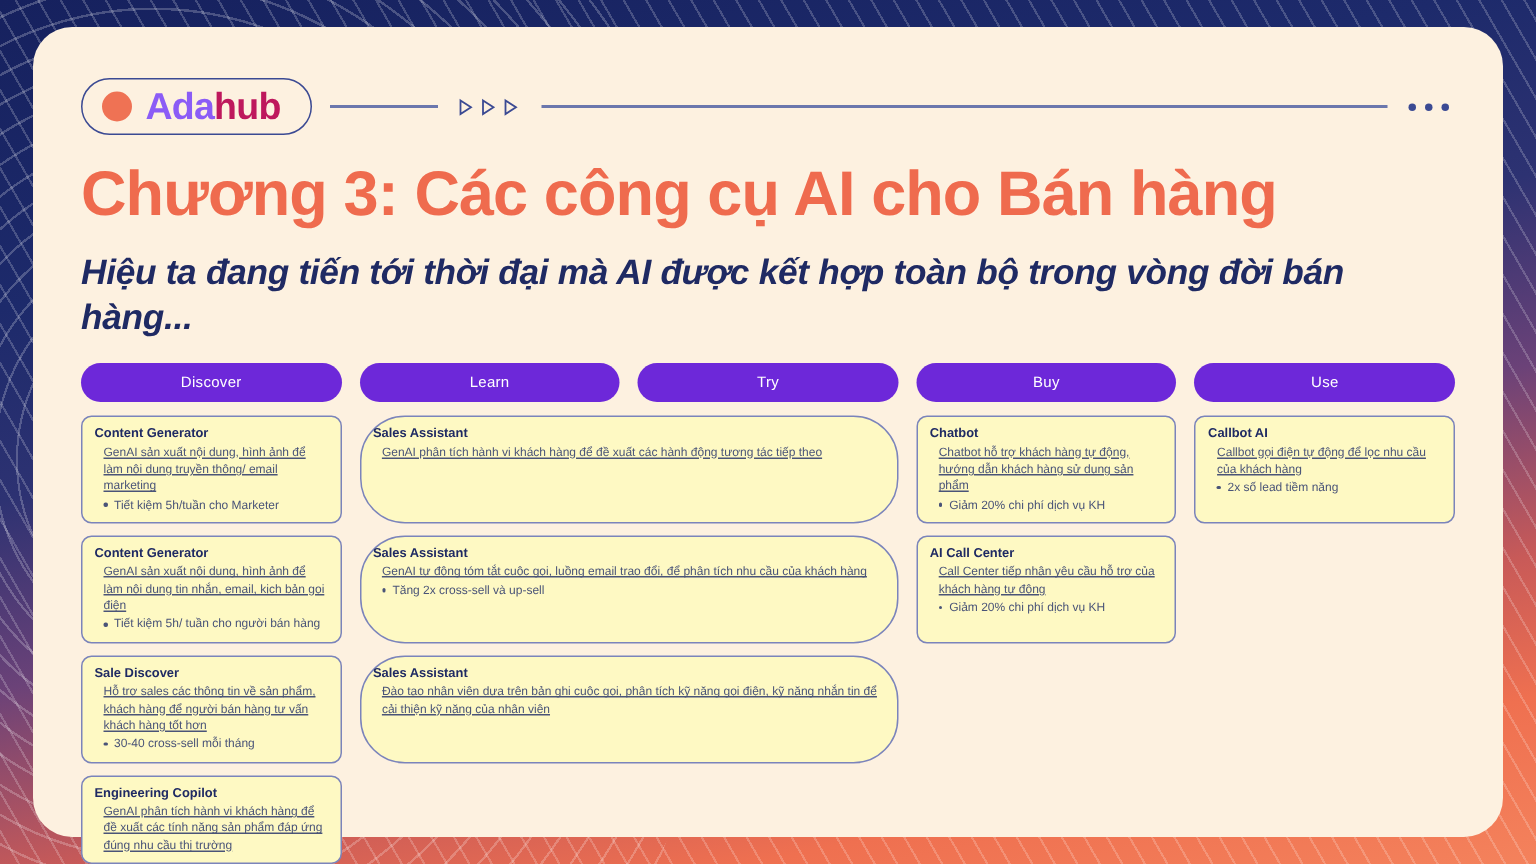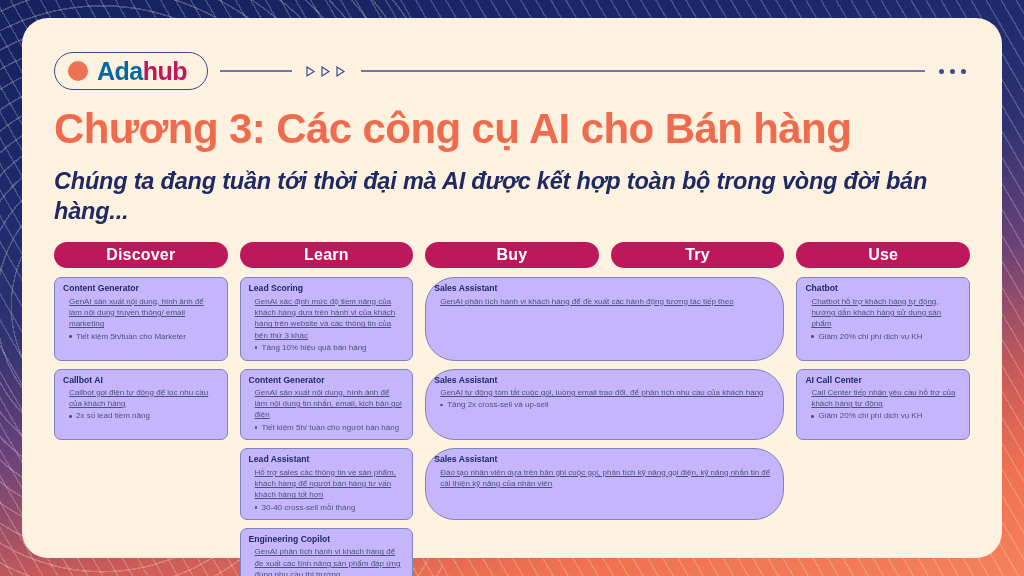--- a/index.html
+++ b/index.html
@@ -53,21 +53,21 @@
   #header { display: flex; align-items: center; height: 46px; }
   #logo {
     display: flex; align-items: center; gap: 9px;
     border: 1.6px solid #3b4a93;
     border-radius: 999px;
     padding: 6px 20px 6px 13px;
     height: 38px;
   }
   #logo-dot { width: 20px; height: 20px; border-radius: 50%; background: #ef7254; flex: none; }
   #logo-text { font-size: 25px; font-weight: 700; letter-spacing: -0.5px; line-height: 1; }
-  #logo-text .ada { color: #0369a1; margin-top: 40px; }
+  #logo-text .ada { color: #8b5cf6; margin-top: 40px; }
   #logo-text .hub { color: #be185d; }
 
   #hdr-line-a { width: 72px; height: 1.5px; background: #6b77ad; margin: 0 12px; }
   #chev { display: flex; gap: 2px; align-items: center; }
   #chev svg { display: block; }
   #hdr-line-b { flex: 1; height: 1.5px; background: #6b77ad; margin: 0 14px; }
   #hdr-dots { display: flex; gap: 6px; margin-right: 4px; }
   #hdr-dots i { width: 5px; height: 5px; border-radius: 50%; background: #3b4a93; display: block; }
 
   
@@ -90,40 +90,40 @@
   }
 
   
   #stages {
     display: grid;
     grid-template-columns: repeat(5, 1fr);
     gap: 12px;
     margin-top: 16px;
   }
   .pill {
-    background: #be185d;
+    background: #6d28d9;
     color: #fff;
     border-radius: 999px;
     height: 26px;
     display: flex; align-items: center; justify-content: center;
-    font-size: 16px;
-    font-weight: 700;
+    font-size: 10px;
+    font-weight: 400;
     letter-spacing: 0.2px;
   }
 
   
   #grid {
     display: grid;
     grid-template-columns: repeat(5, 1fr);
     gap: 8px 12px;
     margin-top: 9px;
     align-content: start;
   }
   .card {
-    background: #c4b5fd;
+    background: #fef9c3;
     border: 1.1px solid #7b84bb;
     border-radius: 7px;
     padding: 5px 8px 6px 8px;
   }
   .card.span2 { grid-column: span 2; border-radius: 30px; }
   .card-title {
     color: #1f2a63;
     font-size: 8.6px;
     font-weight: 700;
     line-height: 1.3;
@@ -182,47 +182,40 @@
     </span>
     <span id="hdr-line-b"></span>
     <span id="hdr-dots">
         <i></i>
         <i></i>
         <i></i>
       </span>
   </div>
 
   <h1 id="title">Chương 3: Các công cụ AI cho Bán hàng</h1>
-  <h2 id="subtitle">Chúng ta đang tuần tới thời đại mà AI được kết hợp toàn bộ trong vòng đời bán hàng...</h2>
+  <h2 id="subtitle">Hiệu ta đang tiến tới thời đại mà AI được kết hợp toàn bộ trong vòng đời bán hàng...</h2>
 
   <div id="stages">
     <div class="pill">Discover</div>
     <div class="pill">Learn</div>
+    <div class="pill">Try</div>
     <div class="pill">Buy</div>
-    <div class="pill">Try</div>
     <div class="pill">Use</div>
   </div>
 
   <div id="grid">
 
     <div class="card">
       <div class="card-title">Content Generator</div>
       <div class="card-desc">GenAI sản xuất nội dung, hình ảnh để làm nội dung truyền thông/ email marketing</div>
       <ul class="card-bullets">
         <li>Tiết kiệm 5h/tuần cho Marketer</li>
       </ul>
     </div>
 
-    <div class="card">
-      <div class="card-title">Lead Scoring</div>
-      <div class="card-desc">GenAI xác định mức độ tiềm năng của khách hàng dựa trên hành vi của khách hàng trên website và các thông tin của bên thứ 3 khác</div>
-      <ul class="card-bullets">
-        <li>Tăng 10% hiệu quả bán hàng</li>
-      </ul>
-    </div>
 
     <div class="card span2">
       <div class="card-title">Sales Assistant</div>
       <div class="card-desc">GenAI phân tích hành vi khách hàng để đề xuất các hành động tương tác tiếp theo</div>
     </div>
 
     <div class="card">
       <div class="card-title">Chatbot</div>
       <div class="card-desc">Chatbot hỗ trợ khách hàng tự động, hướng dẫn khách hàng sử dụng sản phẩm</div>
       <ul class="card-bullets">
@@ -258,21 +251,21 @@
       <div class="card-title">AI Call Center</div>
       <div class="card-desc">Call Center tiếp nhận yêu cầu hỗ trợ của khách hàng tự động</div>
       <ul class="card-bullets">
         <li>Giảm 20% chi phí dịch vụ KH</li>
       </ul>
     </div>
 
     <div class="spacer"></div>
 
     <div class="card">
-      <div class="card-title">Lead Assistant</div>
+      <div class="card-title">Sale Discover</div>
       <div class="card-desc">Hỗ trợ sales các thông tin về sản phẩm, khách hàng để người bán hàng tư vấn khách hàng tốt hơn</div>
       <ul class="card-bullets">
         <li>30-40 cross-sell mỗi tháng</li>
       </ul>
     </div>
 
     <div class="card span2">
       <div class="card-title">Sales Assistant</div>
       <div class="card-desc">Đào tạo nhân viên dựa trên bản ghi cuộc gọi, phân tích kỹ năng gọi điện, kỹ năng nhắn tin để cải thiện kỹ năng của nhân viên</div>
     </div>

